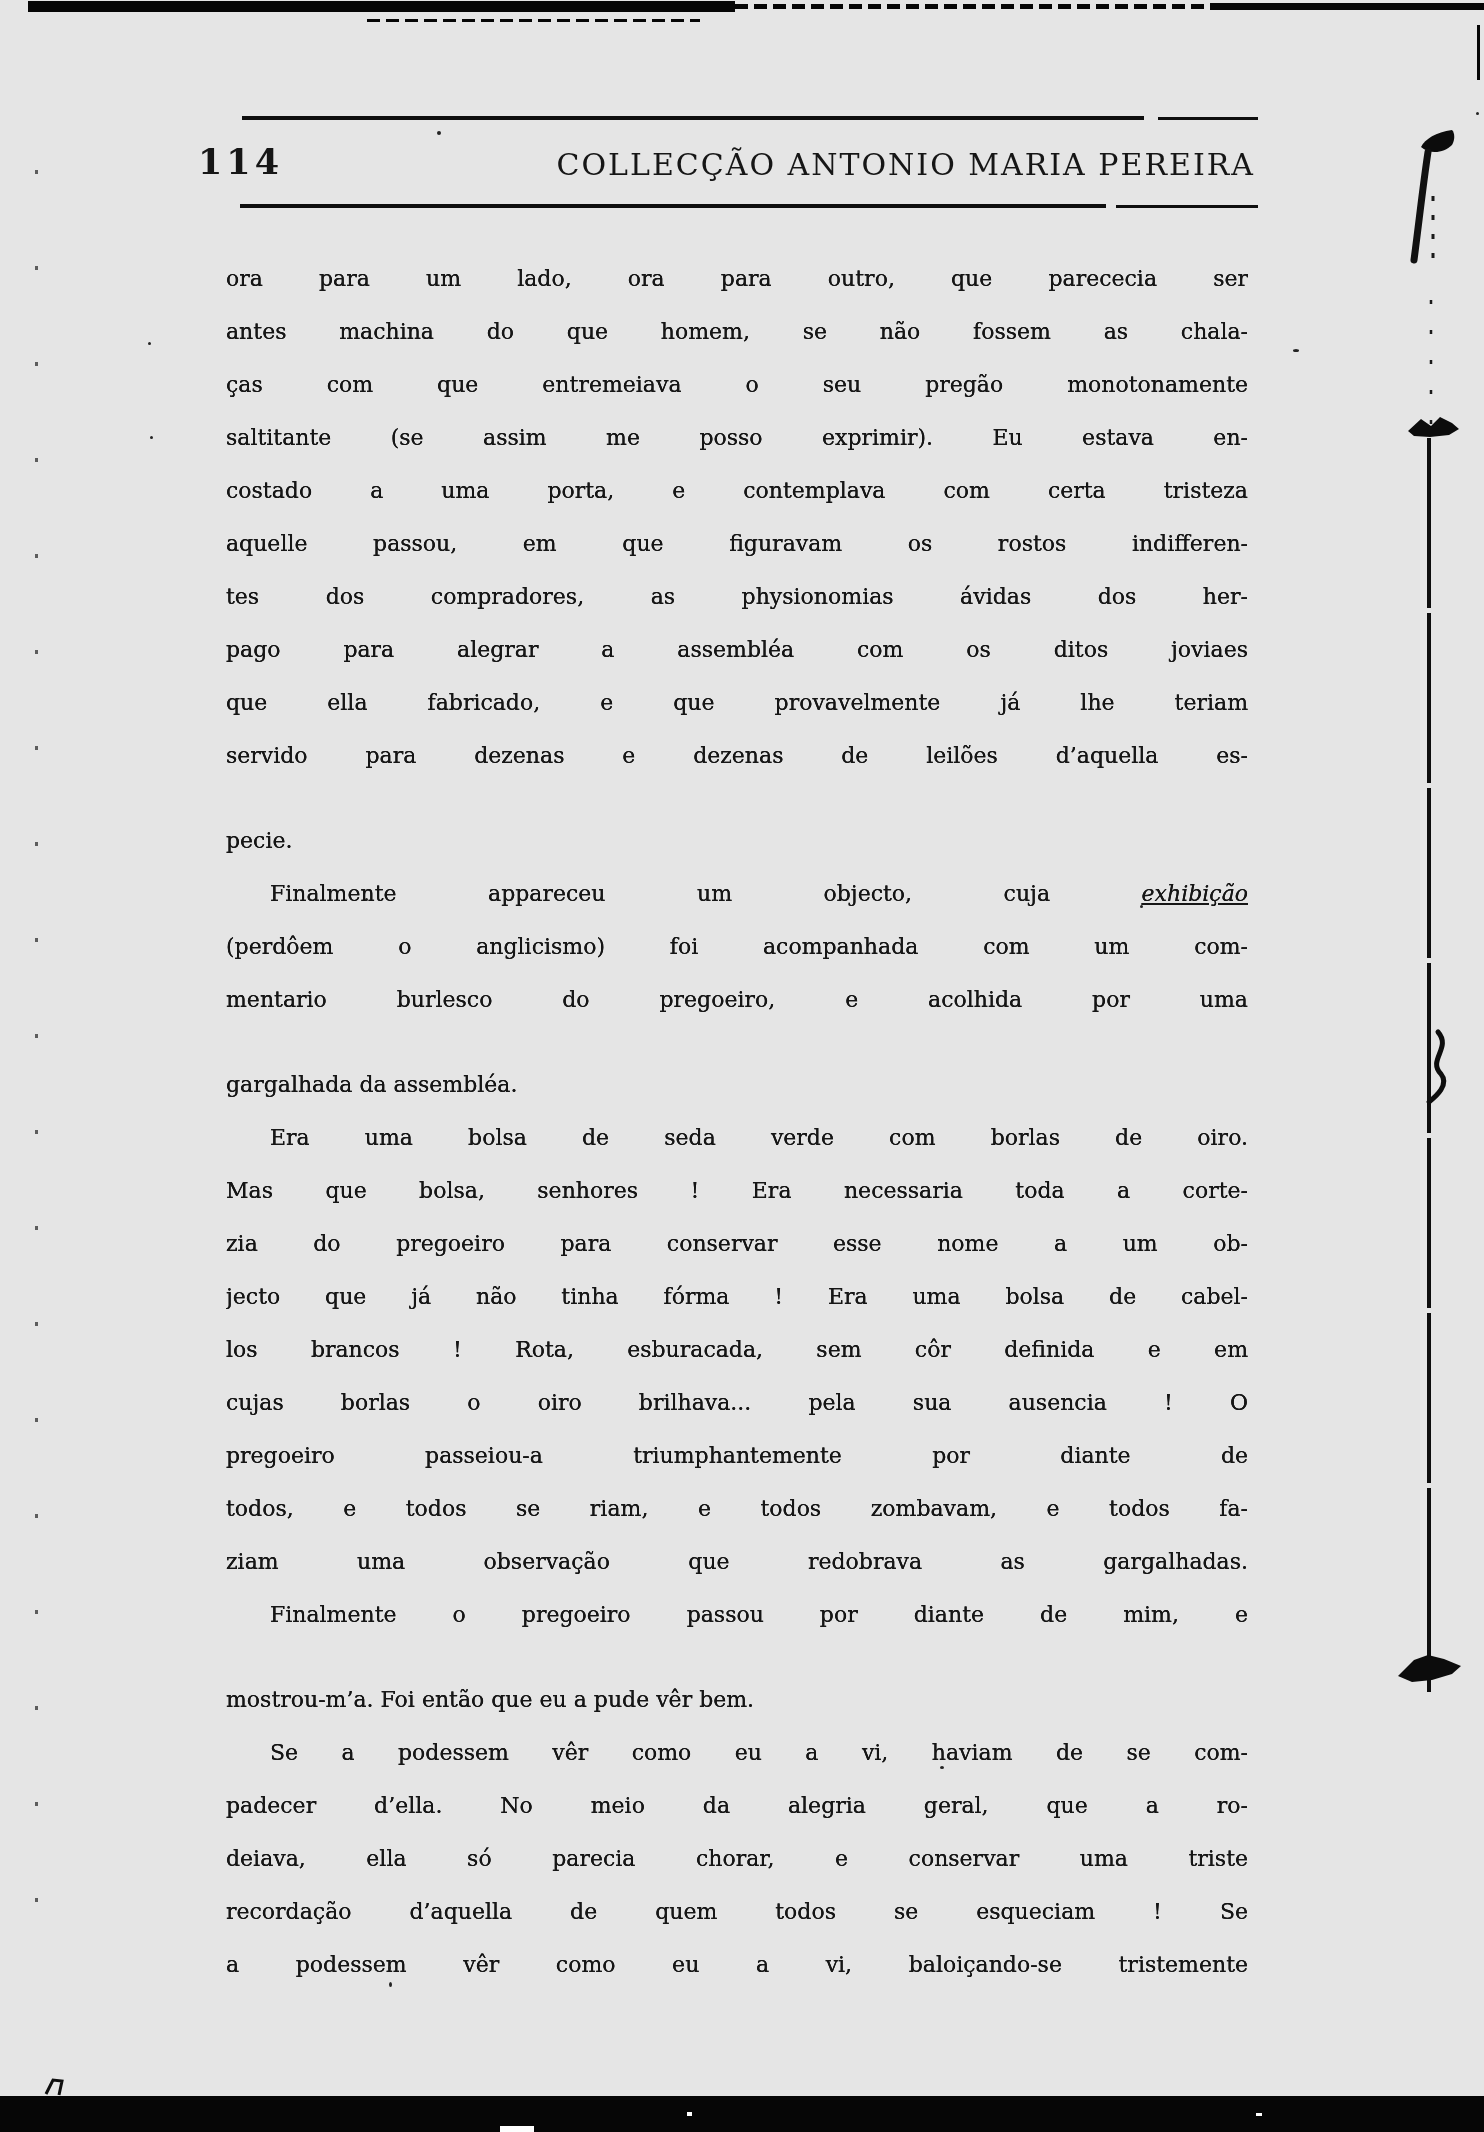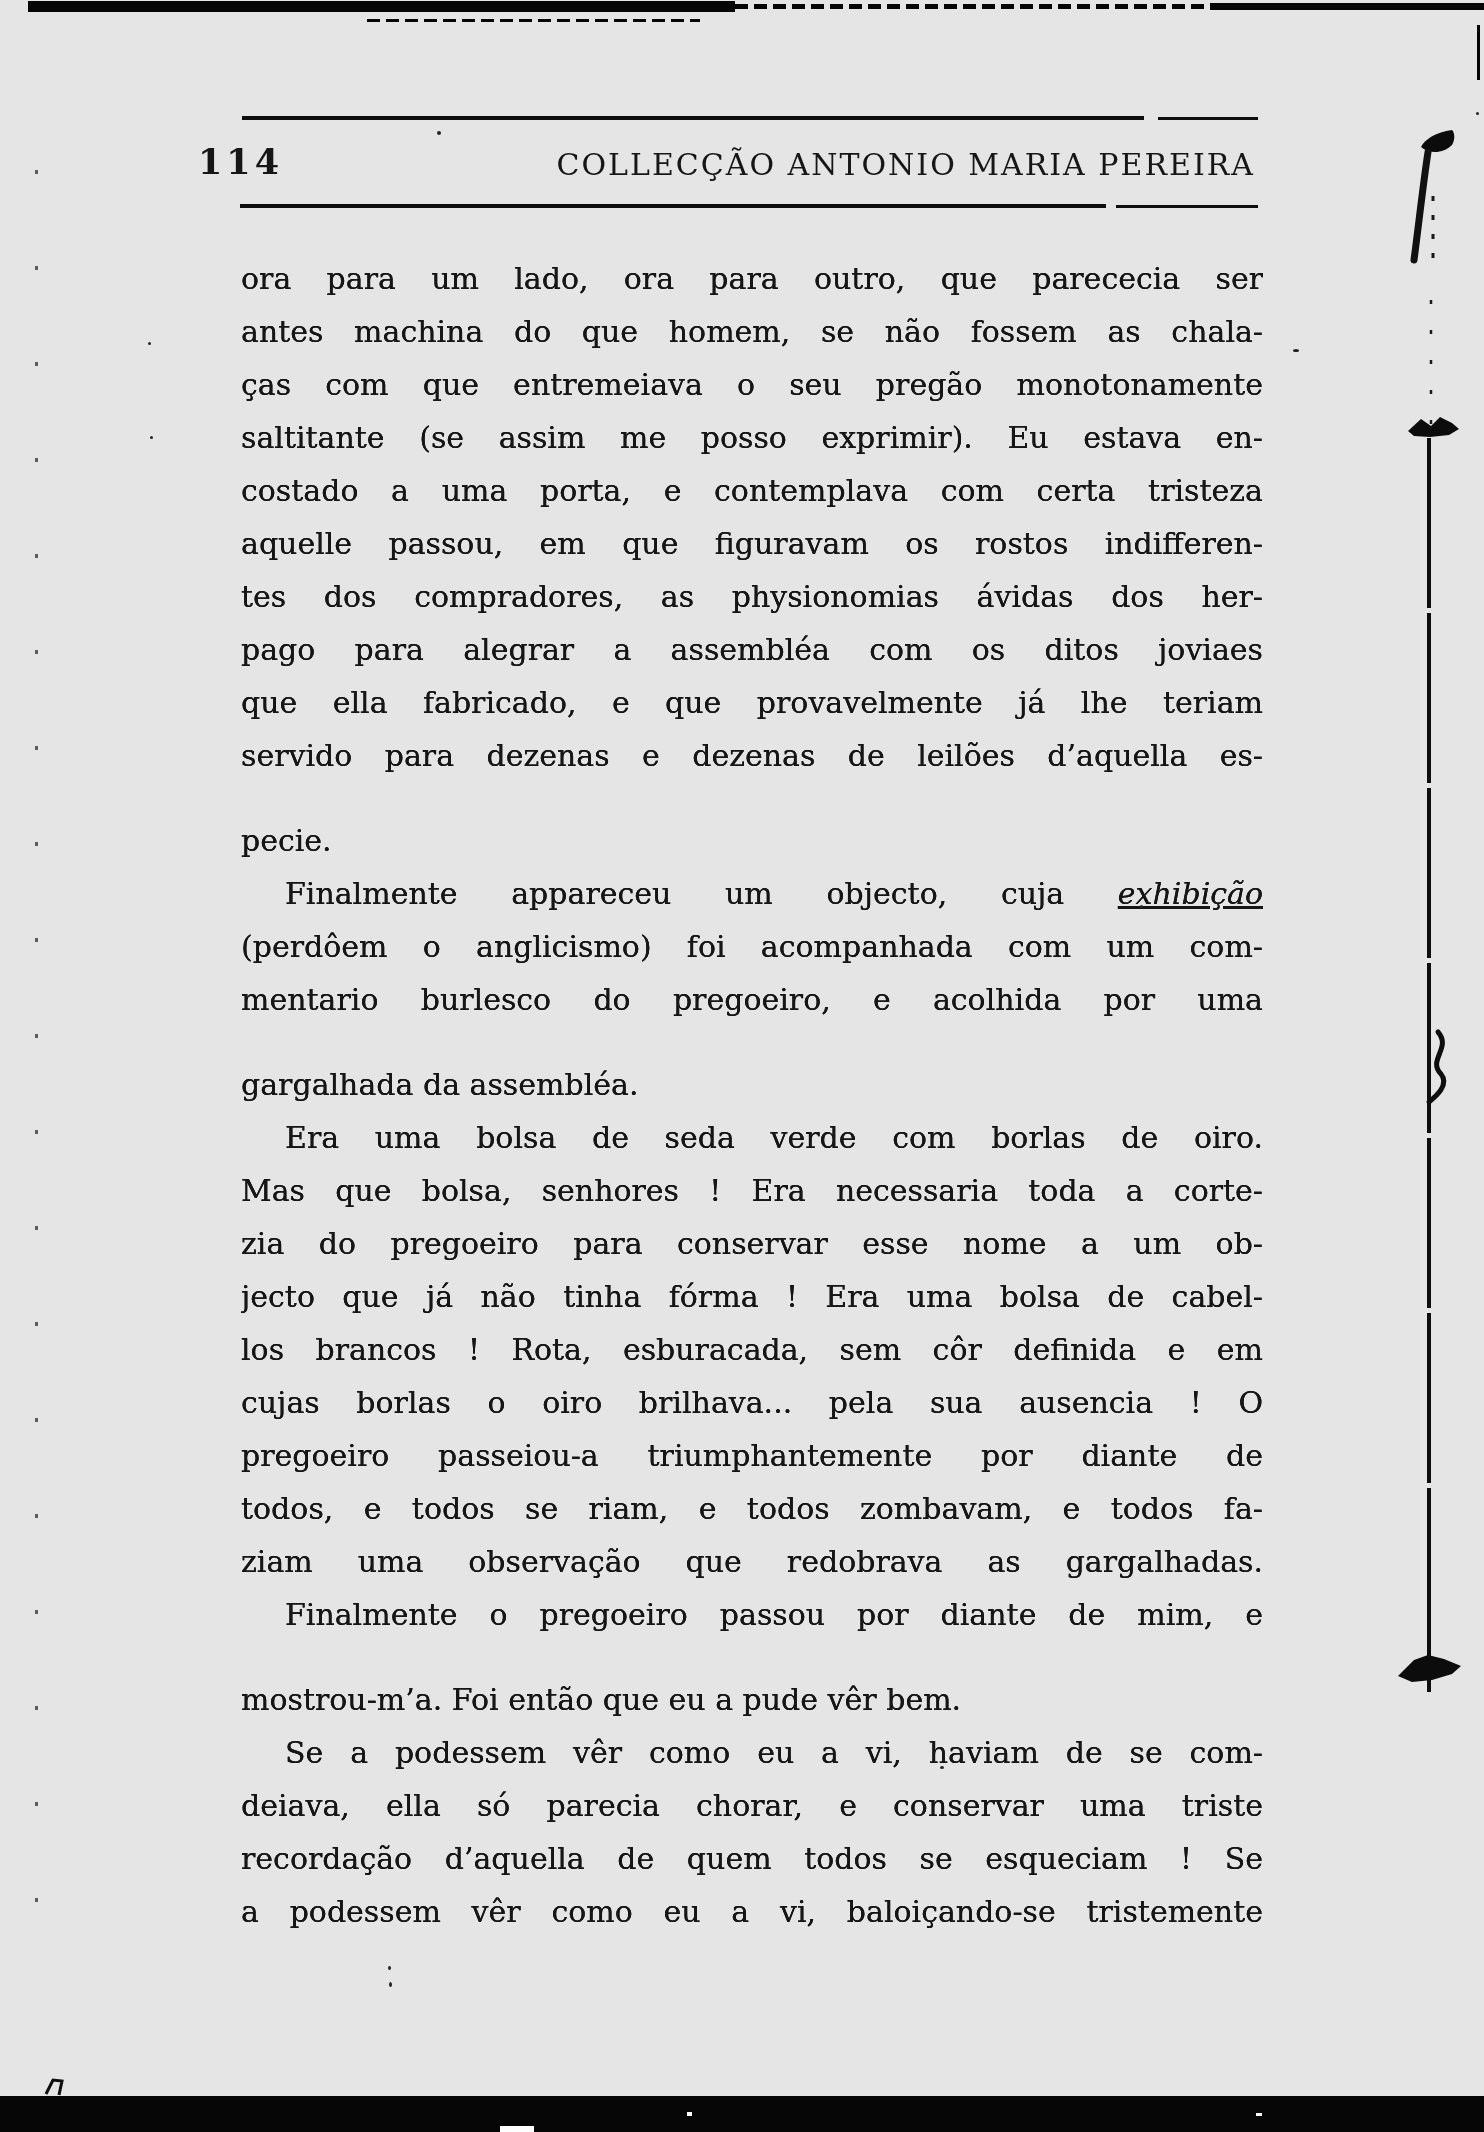--- a/index.html
+++ b/index.html
@@ -31,23 +31,23 @@
     left: 240px; top: 147px;
     width: 1015px;
     text-align: right;
     font-size: 30px;
     font-weight: 400;
     letter-spacing: 2px;
     white-space: nowrap;
   }
   .bodytext {
     position: absolute;
-    left: 241px; top: 252px;
+    left: 226px; top: 252px;
     width: 1022px;
-    font-size: 30px;
+    font-size: 22px;
     line-height: 53px;
     text-shadow: 0 0 0.5px #000;
   }
   .tl { text-align: justify; text-align-last: justify; height: 53px; overflow: hidden; }
   .tl.end { text-align-last: left; margin-top: 32px; }
   .tl.ind { text-indent: 44px; }
   .tl i { font-style: italic; text-decoration: underline; }
   .spk { position: absolute; background: #242424; border-radius: 50%; }
   .dotcol {
     position: absolute;
@@ -97,20 +97,21 @@
       <div class="tl"><span>zia do pregoeiro para conservar esse nome a um ob-</span></div>
       <div class="tl"><span>jecto que já não tinha fórma ! Era uma bolsa de cabel-</span></div>
       <div class="tl"><span>los brancos ! Rota, esburacada, sem côr definida e em</span></div>
       <div class="tl"><span>cujas borlas o oiro brilhava... pela sua ausencia ! O</span></div>
       <div class="tl"><span>pregoeiro passeiou-a triumphantemente por diante de</span></div>
       <div class="tl"><span>todos, e todos se riam, e todos zombavam, e todos fa-</span></div>
       <div class="tl"><span>ziam uma observação que redobrava as gargalhadas.</span></div>
       <div class="tl ind"><span>Finalmente o pregoeiro passou por diante de mim, e</span></div>
       <div class="tl end"><span>mostrou-m’a. Foi então que eu a pude vêr bem.</span></div>
       <div class="tl ind"><span>Se a podessem vêr como eu a vi, haviam de se com-</span></div>
+      <div class="tl"><span>padecer d’ella. No meio da alegria geral, que a ro-</span></div>
       <div class="tl"><span>deiava, ella só parecia chorar, e conservar uma triste</span></div>
       <div class="tl"><span>recordação d’aquella de quem todos se esqueciam ! Se</span></div>
       <div class="tl"><span>a podessem vêr como eu a vi, baloiçando-se tristemente</span></div>
     </div>
 
   <div class="dotcol" style="left:35px; top:170px; height:1760px;"></div>
 
   <div class="spk" style="left:437px; top:131px; width:4px; height:4px;"></div>
   <div class="spk" style="left:1293px; top:349px; width:6px; height:3px;"></div>
   <div class="spk" style="left:1476px; top:112px; width:3px; height:3px;"></div>

